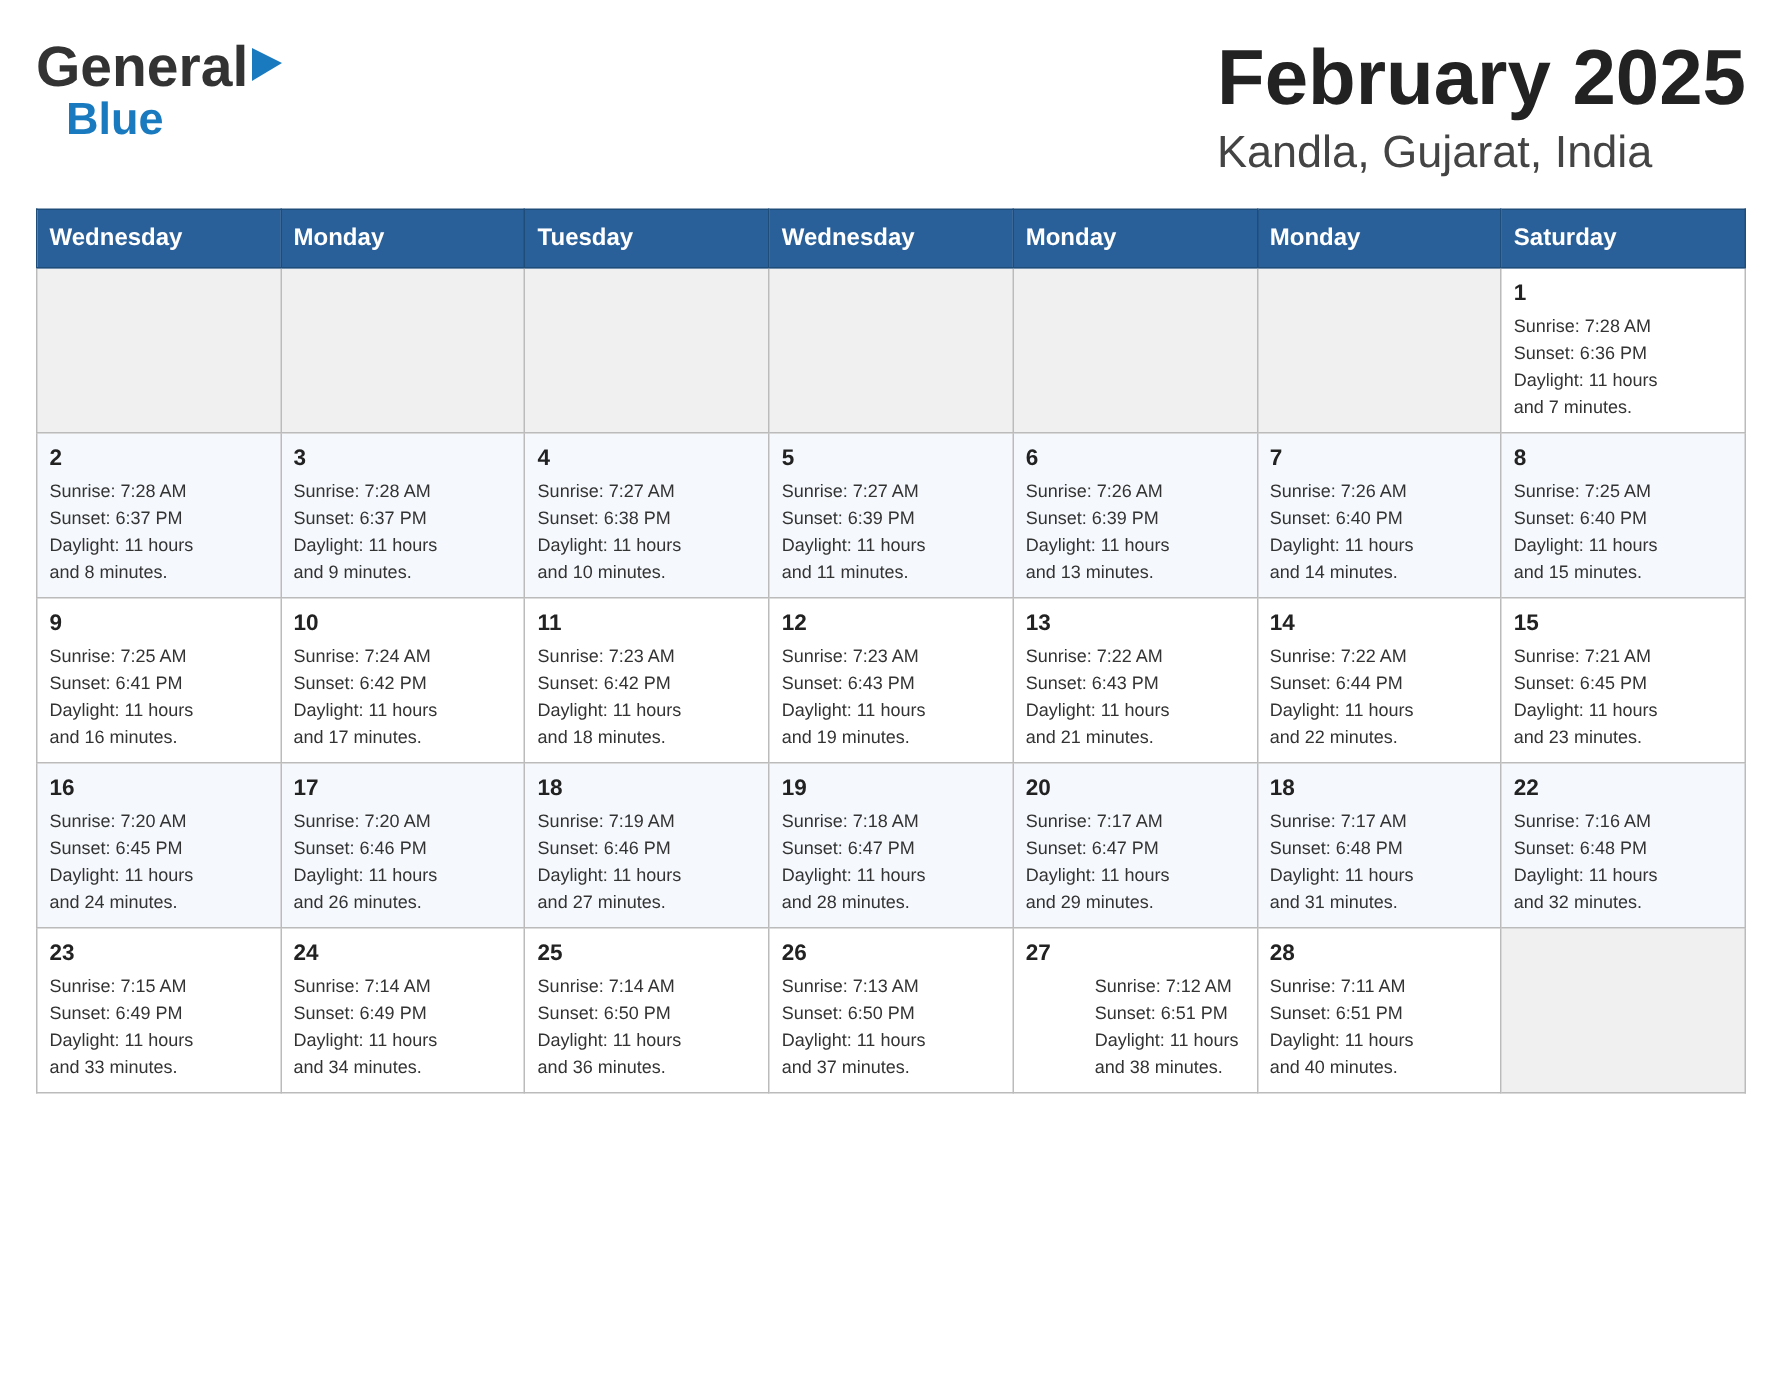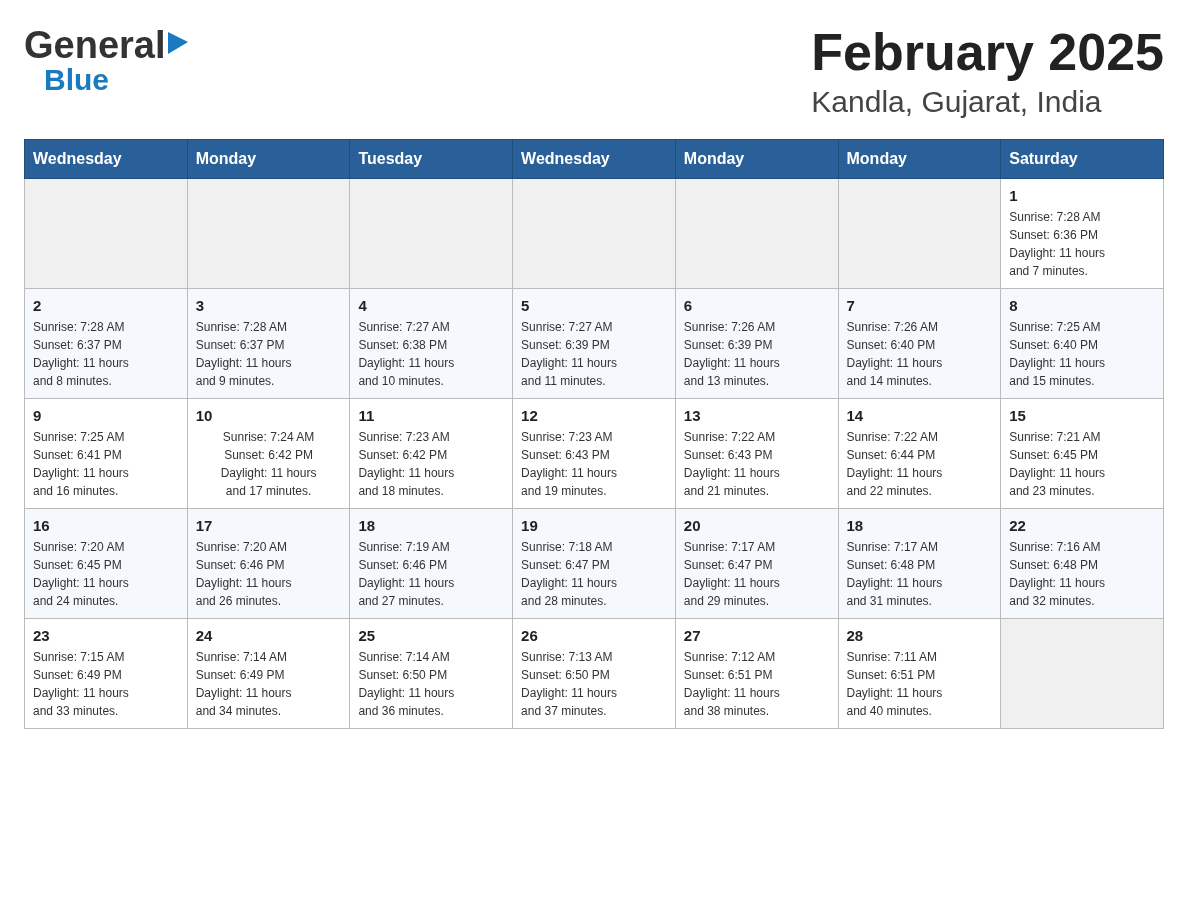--- a/index.html
+++ b/index.html
@@ -195,21 +195,21 @@
       <tr>
         <td>
           <span class="day-number">9</span>
           <div class="day-info" style="white-space: pre-line;">Sunrise: 7:25 AM
 Sunset: 6:41 PM
 Daylight: 11 hours
 and 16 minutes.</div>
         </td>
         <td>
           <span class="day-number">10</span>
-          <div class="day-info" style="white-space: pre-line; text-align: center;">Sunrise: 7:24 AM
+          <div class="day-info" style="white-space: pre-line;">Sunrise: 7:24 AM
 Sunset: 6:42 PM
 Daylight: 11 hours
 and 17 minutes.</div>
         </td>
         <td>
           <span class="day-number">11</span>
           <div class="day-info" style="white-space: pre-line;">Sunrise: 7:23 AM
 Sunset: 6:42 PM
 Daylight: 11 hours
 and 18 minutes.</div>
@@ -318,21 +318,21 @@
         </td>
         <td>
           <span class="day-number">26</span>
           <div class="day-info" style="white-space: pre-line;">Sunrise: 7:13 AM
 Sunset: 6:50 PM
 Daylight: 11 hours
 and 37 minutes.</div>
         </td>
         <td>
           <span class="day-number">27</span>
-          <div class="day-info" style="white-space: pre-line;">Sunrise: 7:12 AM
+          <div class="day-info" style="white-space: pre-line; margin-left: 46px;">Sunrise: 7:12 AM
 Sunset: 6:51 PM
 Daylight: 11 hours
 and 38 minutes.</div>
         </td>
         <td>
           <span class="day-number">28</span>
           <div class="day-info" style="white-space: pre-line;">Sunrise: 7:11 AM
 Sunset: 6:51 PM
 Daylight: 11 hours
 and 40 minutes.</div>

